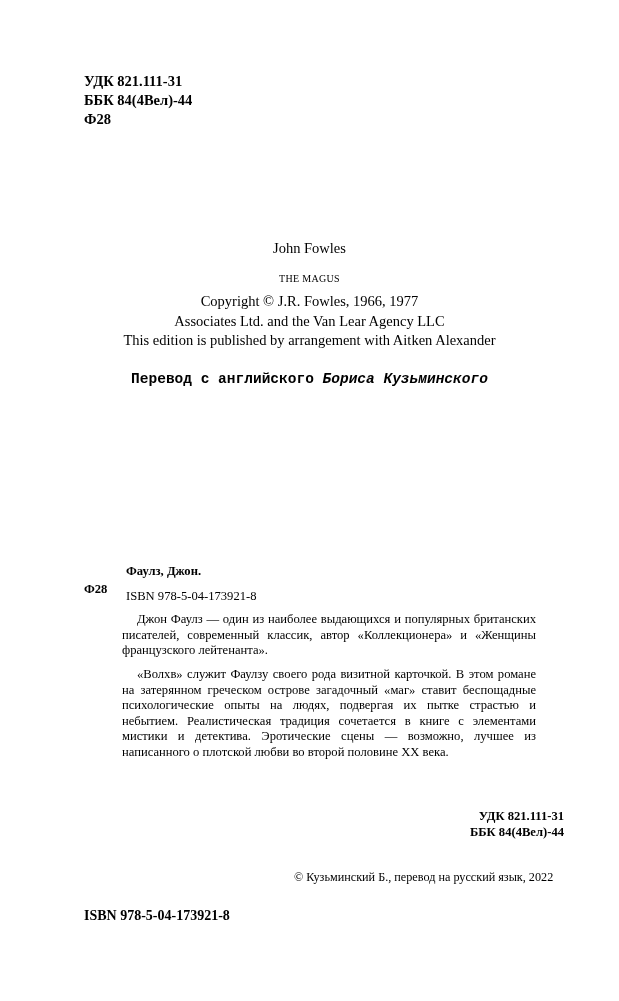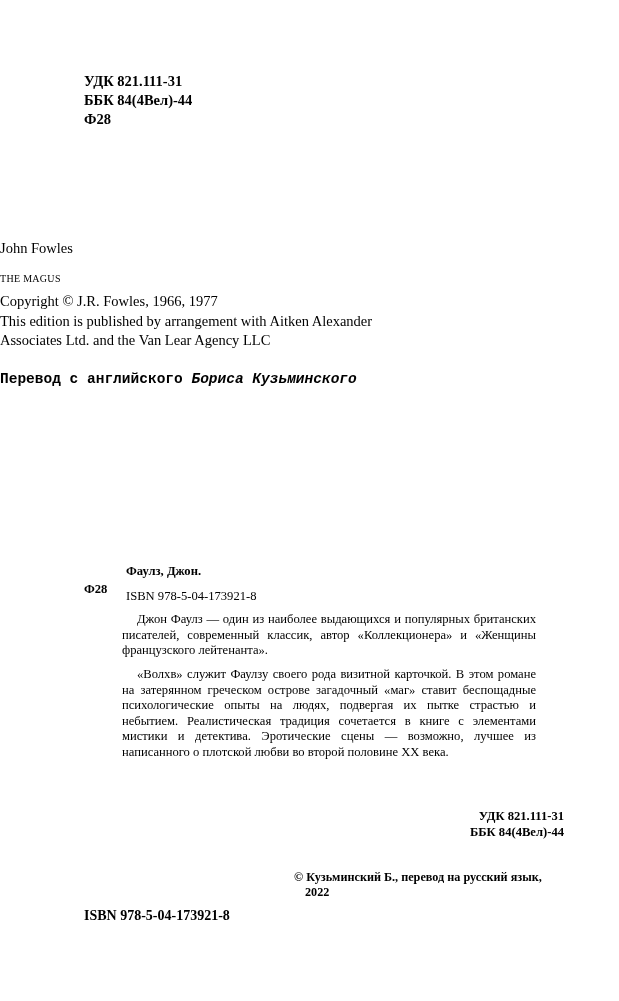--- a/index.html
+++ b/index.html
@@ -32,21 +32,21 @@
     line-height: 19px;
   }
   .udk-block div { white-space: nowrap; }
 
   
   .center-block {
     position: absolute;
     left: 0;
     right: 0;
     top: 238px;
-    text-align: left;
+    text-align: center;
   }
   .orig-author {
     font-size: 14.5px;
     line-height: 20px;
   }
   .orig-title {
     font-size: 10px;
     line-height: 20px;
     margin-top: 11px;
     letter-spacing: 0.3px;
@@ -115,21 +115,21 @@
     line-height: 16px;
   }
 
   
   .notes {
     position: absolute;
     right: 55px;
     top: 870px;
     width: 270px;
     text-align: left;
-    font-weight: bold;
+    font-weight: normal;
     font-size: 12.2px;
     line-height: 15.4px;
   }
   .notes div { white-space: normal; }
   .notes .indent2 { padding-left: 11px; text-indent: -11px; }
 
   
   .isbn-bottom {
     position: absolute;
     left: 84px;
@@ -147,22 +147,22 @@
     <div>УДК 821.111-31</div>
     <div>ББК 84(4Вел)-44</div>
     <div>Ф28</div>
   </div>
 
   <div class="center-block">
     <div class="orig-author">John Fowles</div>
     <div class="orig-title">THE MAGUS</div>
     <div class="copyright-lines">
       <div>Copyright © J.R. Fowles, 1966, 1977</div>
+      <div>Associates Ltd. and the Van Lear Agency LLC</div>
       <div>This edition is published by arrangement with Aitken Alexander</div>
-      <div>Associates Ltd. and the Van Lear Agency LLC</div>
     </div>
     <div class="translator">
       <span>Перевод с английского </span><i>Бориса Кузьминского</i>
     </div>
   </div>
 
   <div class="cip">
     <div class="cip-head">Фаулз, Джон.</div>
     <div class="cip-row">
       <span class="cip-index">Ф28</span>

